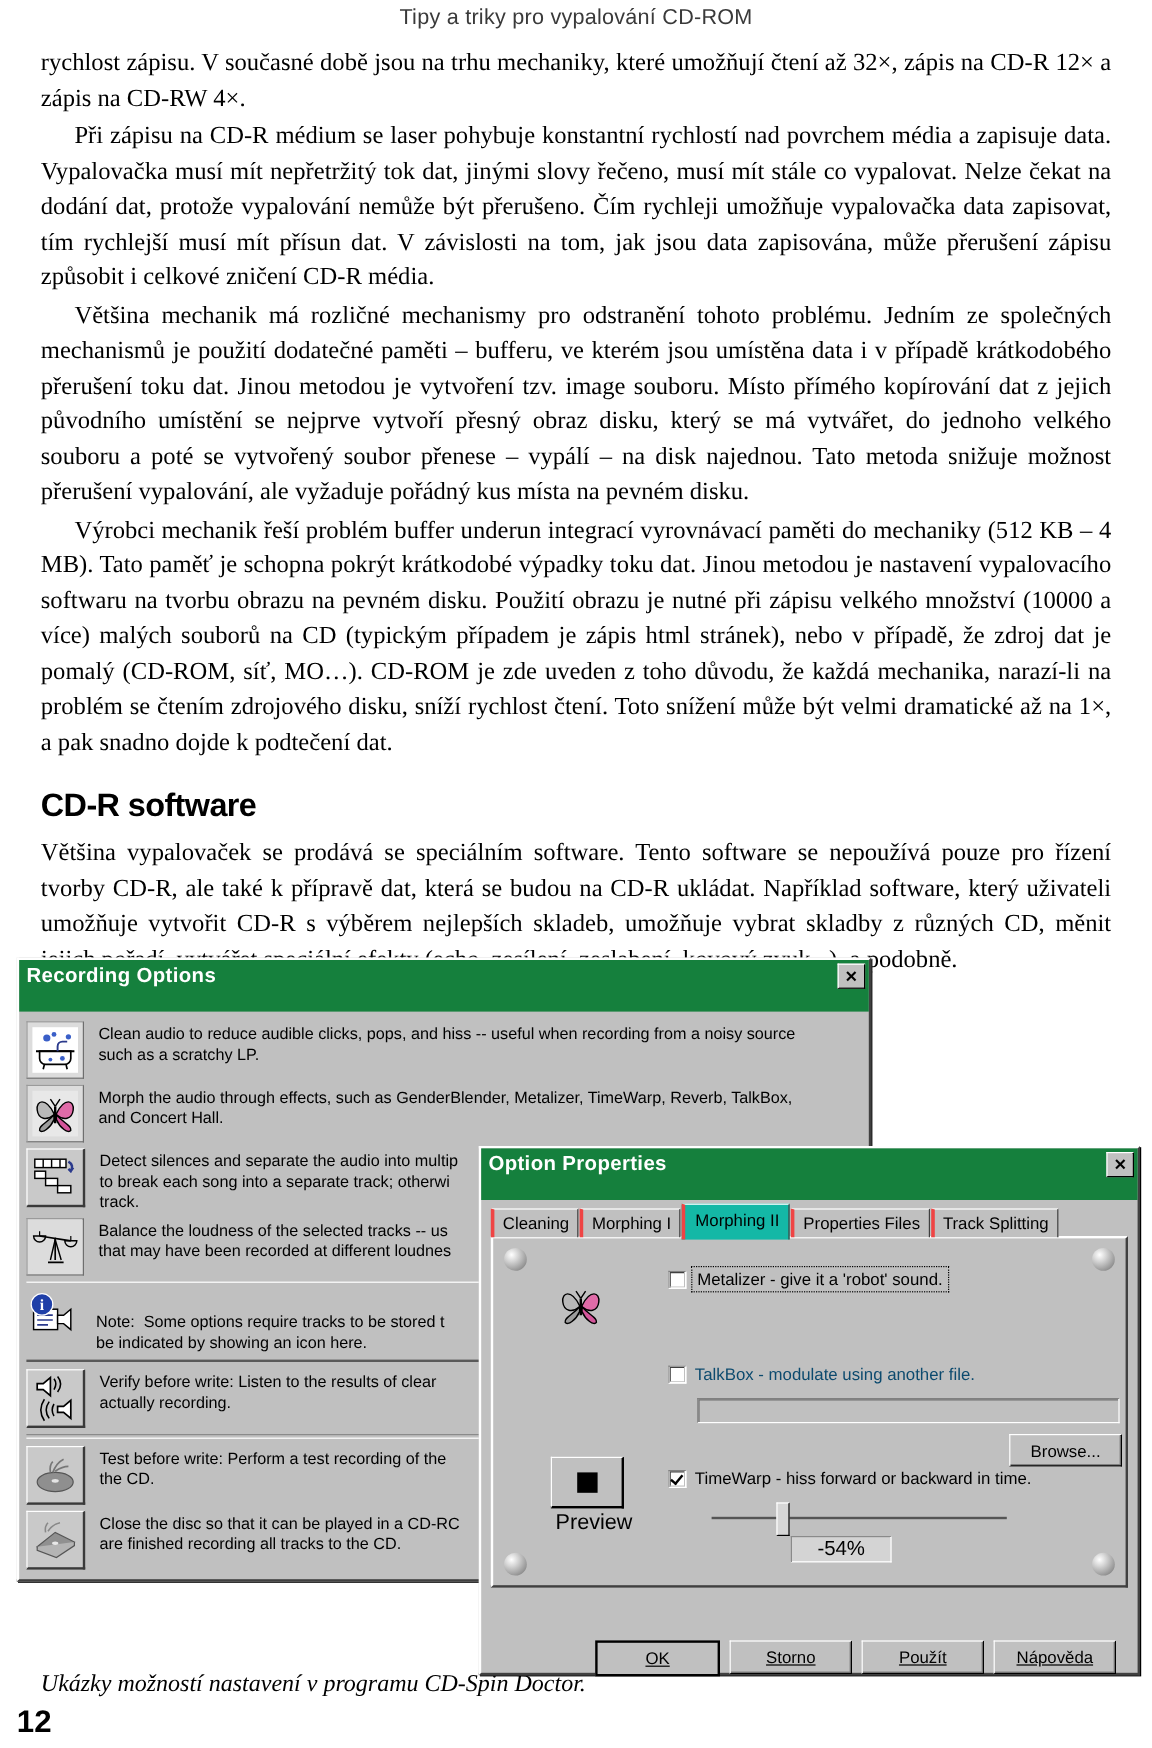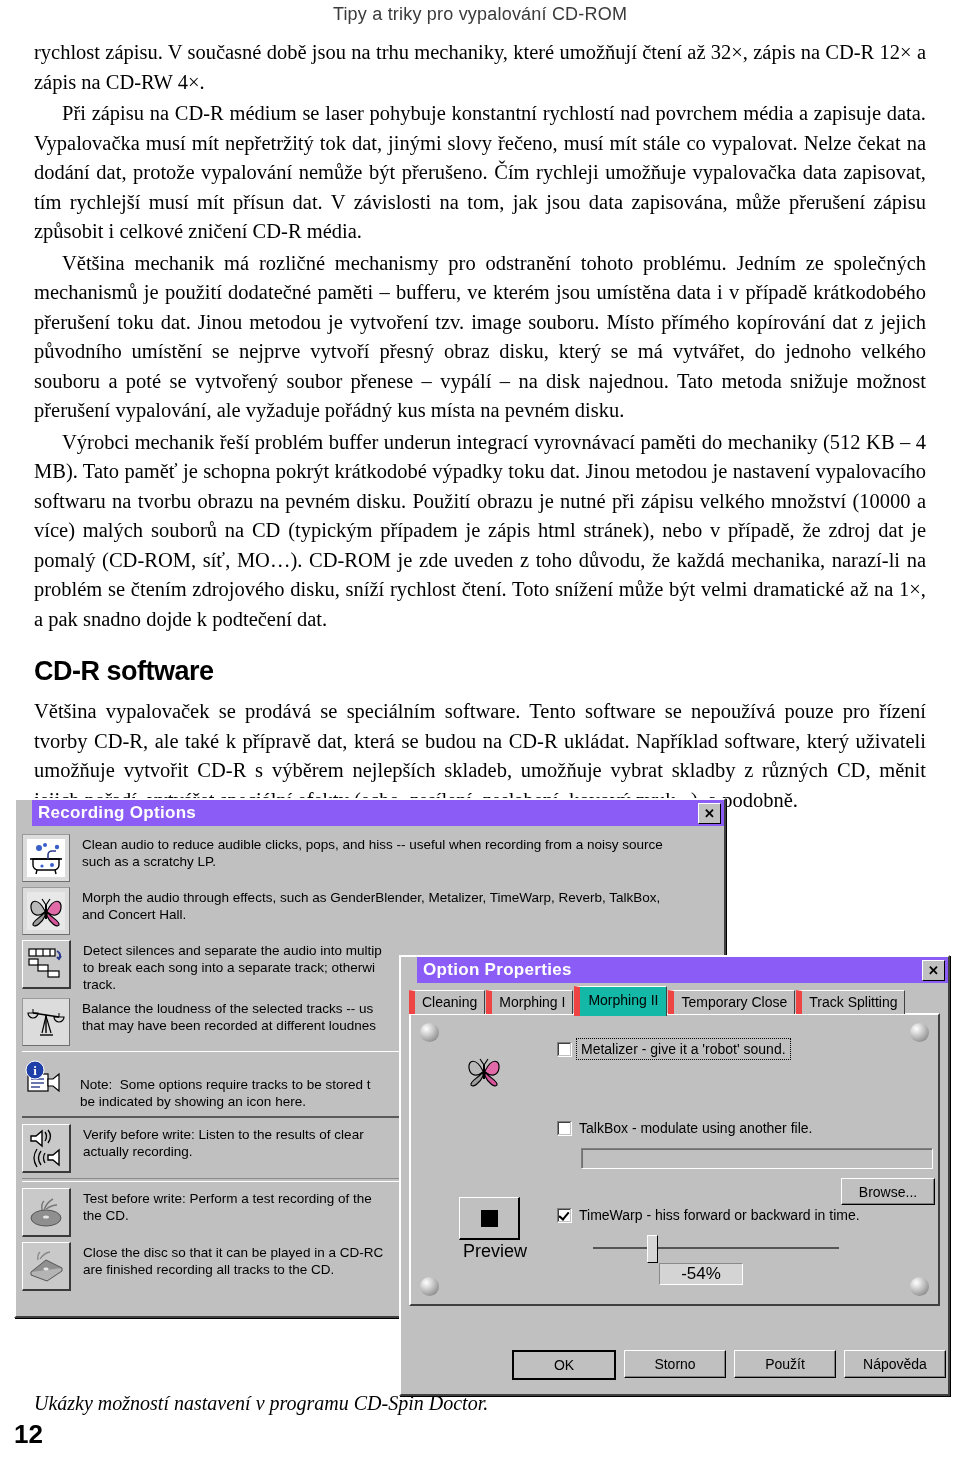--- a/index.html
+++ b/index.html
@@ -39,24 +39,23 @@
     position:absolute;
     background:#c0c0c0;
     border-top:2px solid #ffffff;
     border-left:2px solid #ffffff;
     border-right:2px solid #404040;
     border-bottom:2px solid #404040;
     box-shadow:1px 1px 0 0 #000;
     font-family:"Liberation Sans", sans-serif;
   }
   .titlebar{
-    height:26px;background:#8b5cf6;
+    height:26px;background:#15803d;
     display:flex;align-items:center;justify-content:space-between;
-    padding:0 3px 0 6px;
-    margin-left:16px;
+    padding:0 3px 17px 6px;
   }
   .titlebar .ttl{
     color:#fff;font-weight:bold;font-size:17px;letter-spacing:.3px;
     font-family:"Liberation Sans", sans-serif;
     white-space:nowrap;
   }
   .closebtn{
     width:21px;height:19px;background:#c0c0c0;
     border-top:1px solid #fff;border-left:1px solid #fff;
     border-right:1px solid #000;border-bottom:1px solid #000;
@@ -104,21 +103,21 @@
   
   #option-properties{
     left:385px;top:157px;width:547px;height:437px;z-index:5;
   }
   .op-body{padding:7px 8px 8px 8px;height:403px;box-sizing:border-box;position:relative;}
   .tabstrip{display:flex;align-items:flex-end;height:24px;position:relative;z-index:3;}
   .tab{
     background:#c0c0c0;font-size:14px;line-height:1;
     font-family:"Liberation Sans", sans-serif;
     padding:4px 7px 3px 7px;margin-right:1px;height:16px;
-    border-top:1px solid #fff;border-left:6px solid #ef4444;border-right:1px solid #404040;
+    border-top:1px solid #fff;border-left:3px solid #ef4444;border-right:1px solid #404040;
     border-bottom:none;
   }
   .tab.active{
     height:20px;padding:6px 8px 3px 8px;margin-bottom:-2px;
     position:relative;z-index:4;background:#14b8a6;
   }
   .tabpage{
     border-top:2px solid #ffffff;border-left:2px solid #ffffff;
     border-right:2px solid #404040;border-bottom:2px solid #404040;
     background:#c0c0c0;height:293px;position:relative;margin-top:-1px;
@@ -134,21 +133,21 @@
     border-top:1px solid #808080;border-left:1px solid #808080;
     border-right:1px solid #ffffff;border-bottom:1px solid #ffffff;
     box-shadow:inset -1px -1px 0 #c0c0c0, inset 1px 1px 0 #404040;
     margin-right:7px;flex:0 0 13px;position:relative;
   }
   .chkbox.checked::after{
     content:"";position:absolute;left:3px;top:1px;width:4px;height:8px;
     border-right:2px solid #000;border-bottom:2px solid #000;transform:rotate(40deg);
   }
   .chk-focus{outline:1px dotted #000;outline-offset:2px;padding:0 2px;}
-  .disabled{color:#000000;}
+  .disabled{color:#0c4a6e;}
   .txtfield{
     position:absolute;background:#c0c0c0;
     border-top:1px solid #808080;border-left:1px solid #808080;
     border-right:1px solid #ffffff;border-bottom:1px solid #ffffff;
     box-shadow:inset 1px 1px 0 #6e6e6e;
   }
   .btn{
     background:#c0c0c0;font-size:14px;
     font-family:"Liberation Sans", sans-serif;text-align:center;
     border-top:1px solid #ffffff;border-left:1px solid #ffffff;
@@ -172,21 +171,21 @@
     border-top:1px solid #fff;border-left:1px solid #fff;
     border-right:1px solid #000;border-bottom:1px solid #000;
   }
   .pct-box{
     position:absolute;background:#d4d4d4;text-align:center;
     font-size:17px;font-family:"Liberation Sans", sans-serif;
     border-top:1px solid #8a8a8a;border-left:1px solid #8a8a8a;
     border-right:1px solid #ffffff;border-bottom:1px solid #ffffff;
     display:flex;align-items:center;justify-content:center;
   }
-  .btnrow{position:absolute;left:0;bottom:6px;width:100%;display:flex;justify-content:flex-end;padding-right:2px;box-sizing:border-box;}
+  .btnrow{position:absolute;left:0;bottom:6px;width:100%;display:flex;justify-content:flex-end;padding-right:18px;box-sizing:border-box;text-decoration:underline;}
   .btnrow .btn{width:100px;height:26px;margin-left:8px;}
   
   .caption{
     position:absolute;left:34px;top:1392px;
     font-family:"Liberation Serif", serif;font-style:italic;font-size:20px;
   }
   .folio{
     position:absolute;left:14px;top:1419px;
     font-family:"Liberation Sans", sans-serif;font-weight:bold;font-size:26px;
   }
@@ -361,21 +360,21 @@
       <span class="ttl">Option Properties</span>
       <span class="closebtn">✕</span>
     </div>
 
     <div class="op-body">
 
       <div class="tabstrip">
         <div class="tab">Cleaning</div>
         <div class="tab">Morphing I</div>
         <div class="tab active">Morphing II</div>
-        <div class="tab">Temporary Close</div>
+        <div class="tab">Properties Files</div>
         <div class="tab">Track Splitting</div>
       </div>
 
       <div class="tabpage">
 
         <div class="bead" style="left:9px;top:8px;"></div>
         <div class="bead" style="right:9px;top:8px;"></div>
         <div class="bead" style="left:9px;bottom:8px;"></div>
         <div class="bead" style="right:9px;bottom:8px;"></div>
 

